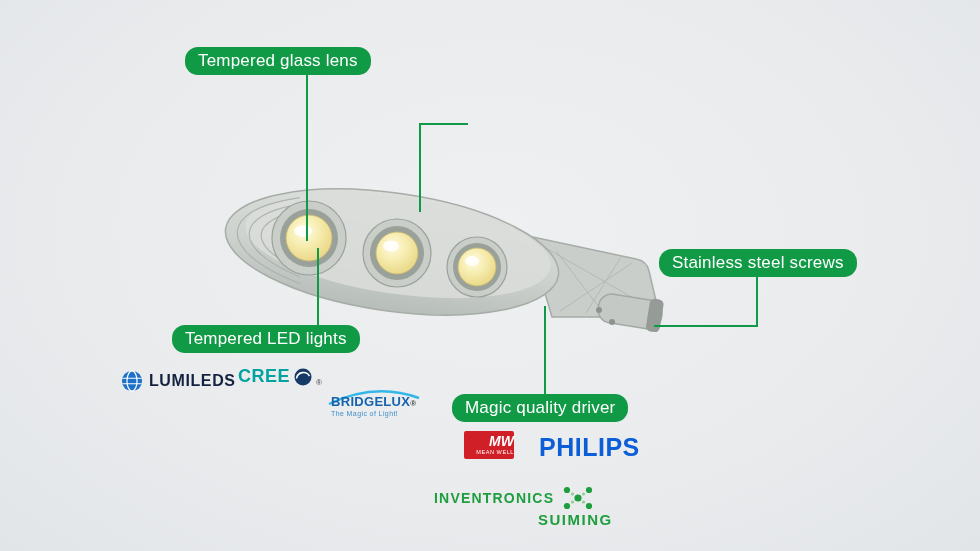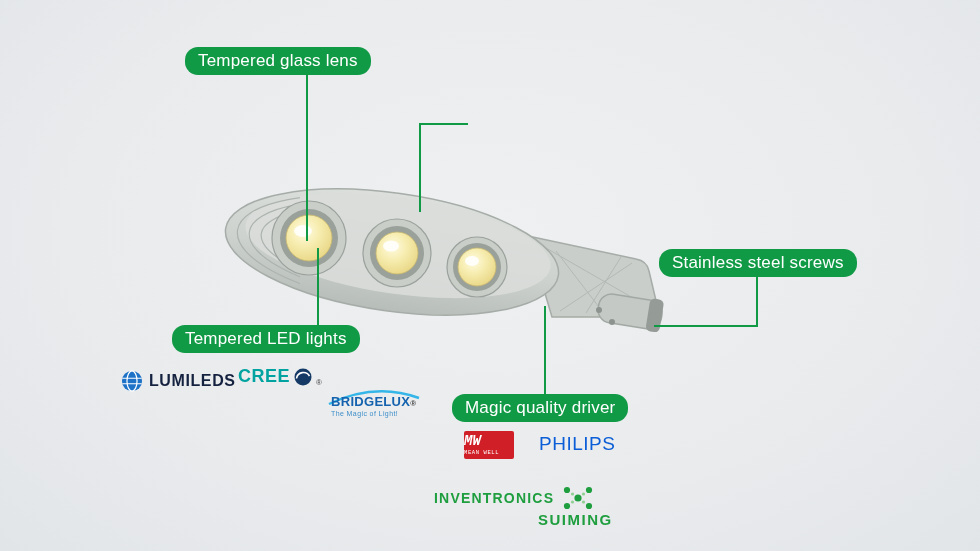--- a/index.html
+++ b/index.html
@@ -30,27 +30,27 @@
   .cree-text { font-size:18px; font-weight:bold; color:#00a3a0; letter-spacing:0.5px; }
   .reg { font-size:8px; color:#444; align-self:flex-end; }
 
   .bridgelux { left:331px; top:362px; display:block;margin-top:32px; }
   .blx-swoosh { position:absolute; left:-4px; top:-5px; pointer-events:none; }
   .blx-word { position:relative; font-size:13px; font-weight:bold; color:#1563ae; letter-spacing:0.3px; }
   .blx-tag { font-size:7px; color:#3f8fc9; letter-spacing:0.4px; margin-top:1px; }
 
   .meanwell {
     left:464px; top:431px; width:50px; height:28px; background:#d01f26;
-    border-radius:2px; display:flex; flex-direction:column; align-items:flex-start; justify-content:center;font-family:Liberation Mono, monospace;
+    border-radius:2px; display:flex; flex-direction:column; align-items:flex-end; justify-content:center;
   }
   .mw-abbr { color:#fff; font-weight:bold; font-style:italic; font-size:14px; line-height:15px; }
   .mw-name { color:#fff; font-size:5.5px; letter-spacing:0.6px; line-height:7px; }
 
   .philips { left:539px; top:433px; }
-  .philips-text { font-size:19px; font-weight:normal; color:#0b5ed7; letter-spacing:0.5px; }
+  .philips-text { font-size:25px; font-weight:bold; color:#0b5ed7; letter-spacing:0.5px; }
 
   .inventronics { left:434px; top:486px; gap:7px; }
   .inv-text { font-size:14px; font-weight:bold; color:#1e9e3e; letter-spacing:1.2px; }
 
   .suiming { left:538px; top:511px; }
   .suiming-text { font-size:15px; font-weight:bold; color:#1e9e3e; letter-spacing:1.5px; }
 </style>
 </head>
 <body>
 

